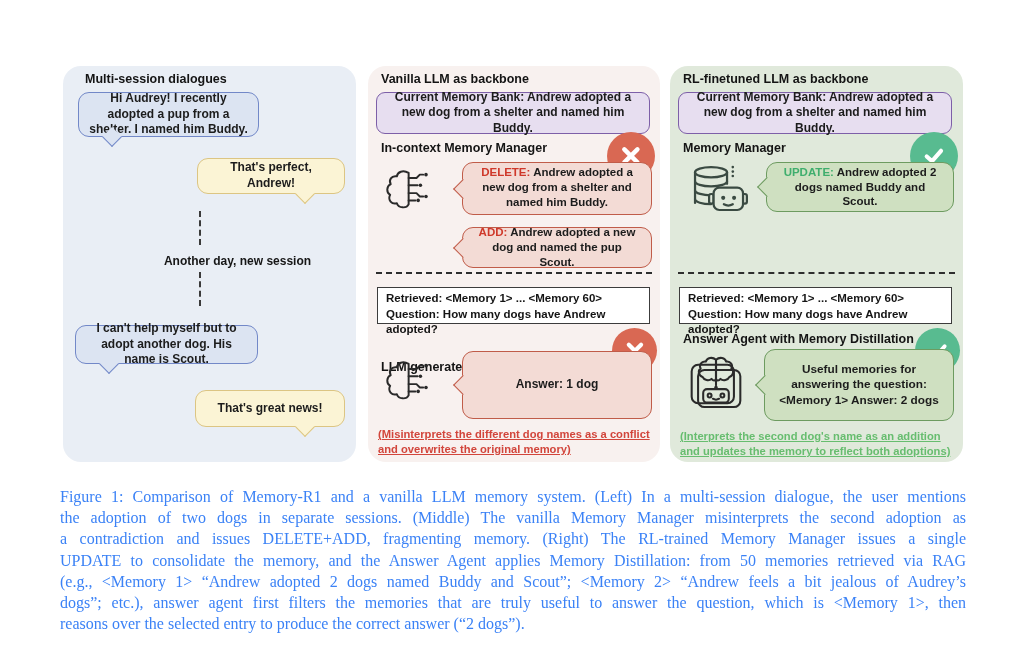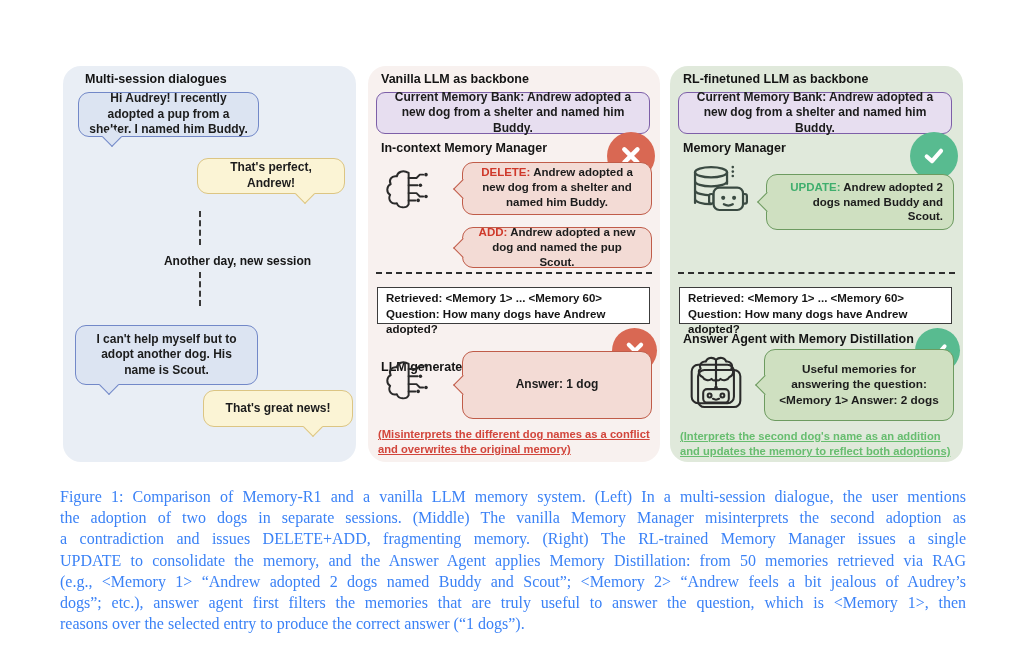--- a/index.html
+++ b/index.html
@@ -66,26 +66,26 @@
 
     <div class="bubble yellow" style="right:11px;top:92px;width:148px;height:36px;">
       <div class="tail tail-down t-yellow" style="right:32px;"></div>
       <span>That's perfect, Andrew!</span>
     </div>
 
     <div class="vdash" style="left:136px;top:145px;height:34px;"></div>
     <div class="session-note" style="top:188px;padding-left:28px;">Another day, new session</div>
     <div class="vdash" style="left:136px;top:206px;height:34px;"></div>
 
-    <div class="bubble blue" style="left:12px;top:259px;width:183px;height:60px;">
+    <div class="bubble blue" style="left:12px;top:259px;width:183px;height:39px;">
       <div class="tail tail-down t-blue" style="left:26px;"></div>
       <span>I can't help myself but to adopt another dog. His name is Scout.</span>
     </div>
 
-    <div class="bubble yellow" style="right:3px;top:324px;width:150px;height:37px;">
+    <div class="bubble yellow" style="right:11px;top:324px;width:150px;height:37px;">
       <div class="tail tail-down t-yellow" style="right:32px;"></div>
       <span>That's great news!</span>
     </div>
   </div>
 
   <div class="panel" id="panel-middle">
     <div class="panel-title" style="left:13px;top:6px;">Vanilla LLM as backbone</div>
 
     <div class="membank">Current Memory Bank: Andrew adopted a new dog from a shelter and named him Buddy.</div>
 
@@ -184,21 +184,21 @@
         <circle cx="70" cy="22" r="2" fill="#3a4a42" stroke="none"></circle>
         <rect x="33" y="50" width="7" height="15" rx="3" fill="#e0e9db"></rect>
         <rect x="85" y="50" width="7" height="15" rx="3" fill="#e0e9db"></rect>
         <rect x="40" y="40" width="46" height="35" rx="9" fill="#e0e9db"></rect>
         <circle cx="55" cy="56" r="3.2" fill="#3a4a42" stroke="none"></circle>
         <circle cx="72" cy="56" r="3.2" fill="#3a4a42" stroke="none"></circle>
         <path d="M56 66 Q63 70 70 66"></path>
       </svg>
     </div>
 
-    <div class="bubble green" style="left:96px;top:108px;width:188px;height:56px;font-size:11.5px;text-align:right;">
+    <div class="bubble green" style="left:96px;top:96px;width:188px;height:50px;font-size:11.5px;">
       <div class="tail tail-left t-green"></div>
       <span><span class="op-tag-green">UPDATE:</span> <span>Andrew adopted 2 dogs named Buddy and Scout.</span></span>
     </div>
 
     <div class="hdash"></div>
 
     <div class="retrieved">
       <div>Retrieved: &lt;Memory 1&gt; ... &lt;Memory 60&gt;</div>
       <div>Question: How many dogs have Andrew adopted?</div>
     </div>
@@ -235,16 +235,16 @@
     <div class="note note-green" style="left:10px;top:363px;width:278px;">(Interprets the second dog's name as an addition and updates the memory to reflect both adoptions)</div>
   </div>
 
   <div id="caption">
     <div class="cap-line">Figure 1: Comparison of Memory-R1 and a vanilla LLM memory system. (Left) In a multi-session dialogue, the user mentions</div>
     <div class="cap-line">the adoption of two dogs in separate sessions. (Middle) The vanilla Memory Manager misinterprets the second adoption as</div>
     <div class="cap-line">a contradiction and issues DELETE+ADD, fragmenting memory. (Right) The RL-trained Memory Manager issues a single</div>
     <div class="cap-line">UPDATE to consolidate the memory, and the Answer Agent applies Memory Distillation: from 50 memories retrieved via RAG</div>
     <div class="cap-line">(e.g., &lt;Memory 1&gt; “Andrew adopted 2 dogs named Buddy and Scout”; &lt;Memory 2&gt; “Andrew feels a bit jealous of Audrey’s</div>
     <div class="cap-line">dogs”; etc.), answer agent first filters the memories that are truly useful to answer the question, which is &lt;Memory 1&gt;, then</div>
-    <div class="cap-line last">reasons over the selected entry to produce the correct answer (“1 dogs”).</div>
+    <div class="cap-line last">reasons over the selected entry to produce the correct answer (“2 dogs”).</div>
   </div>
 
 </div>
 
 </body></html>

